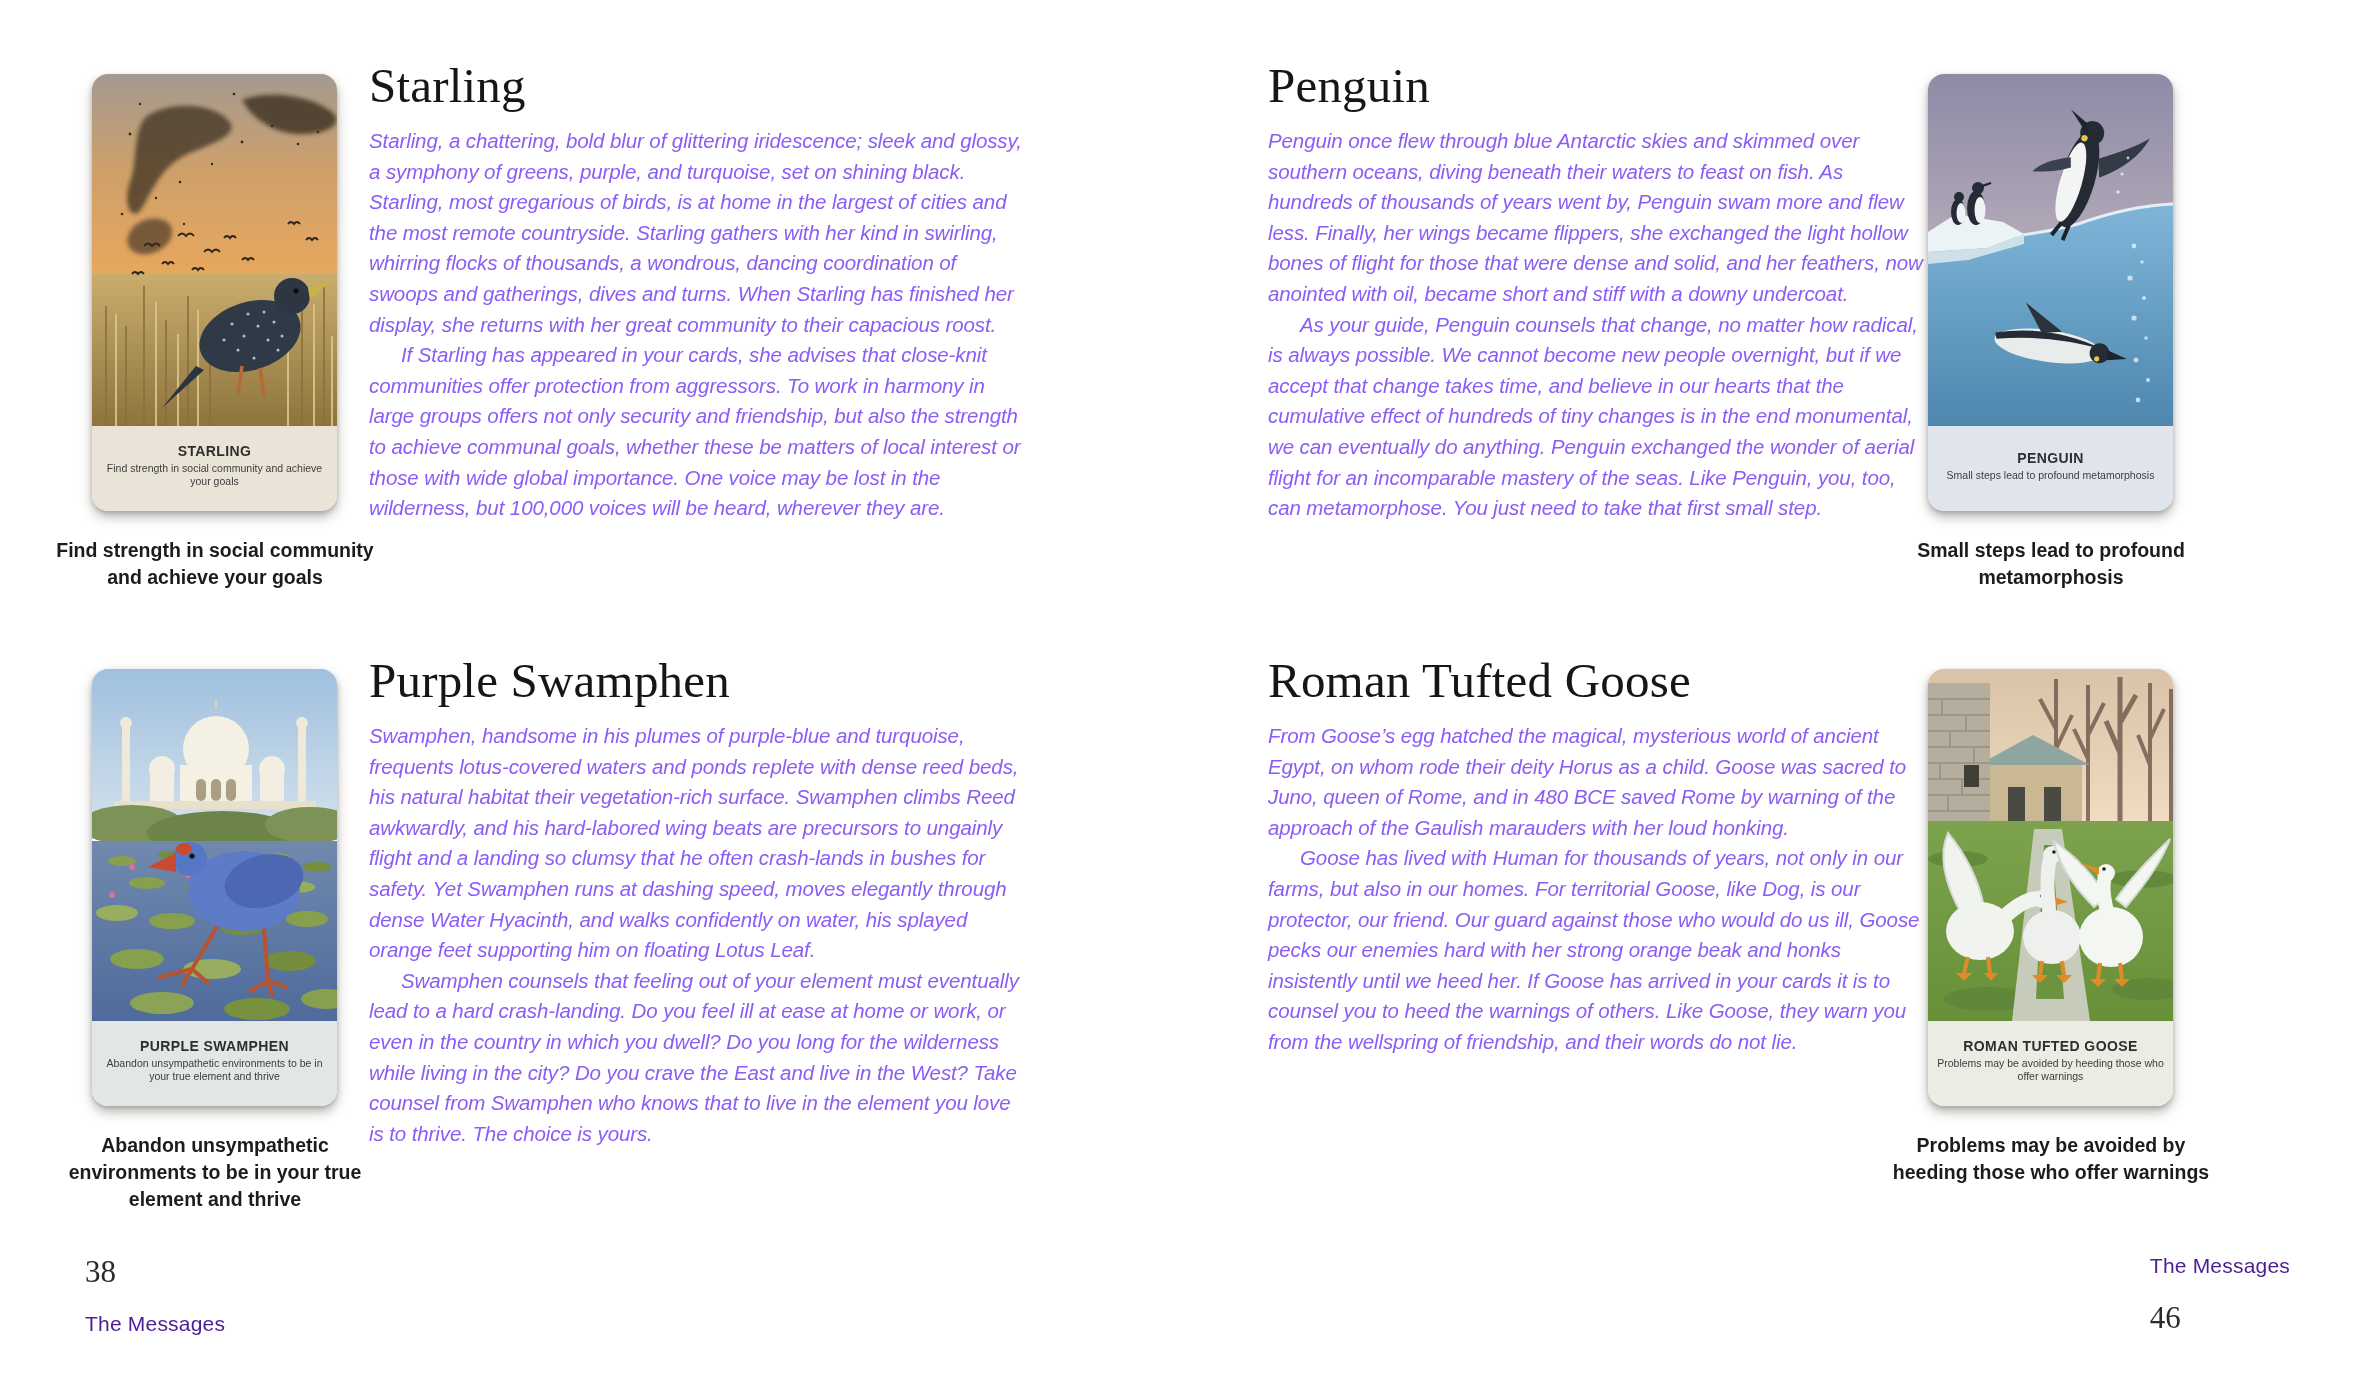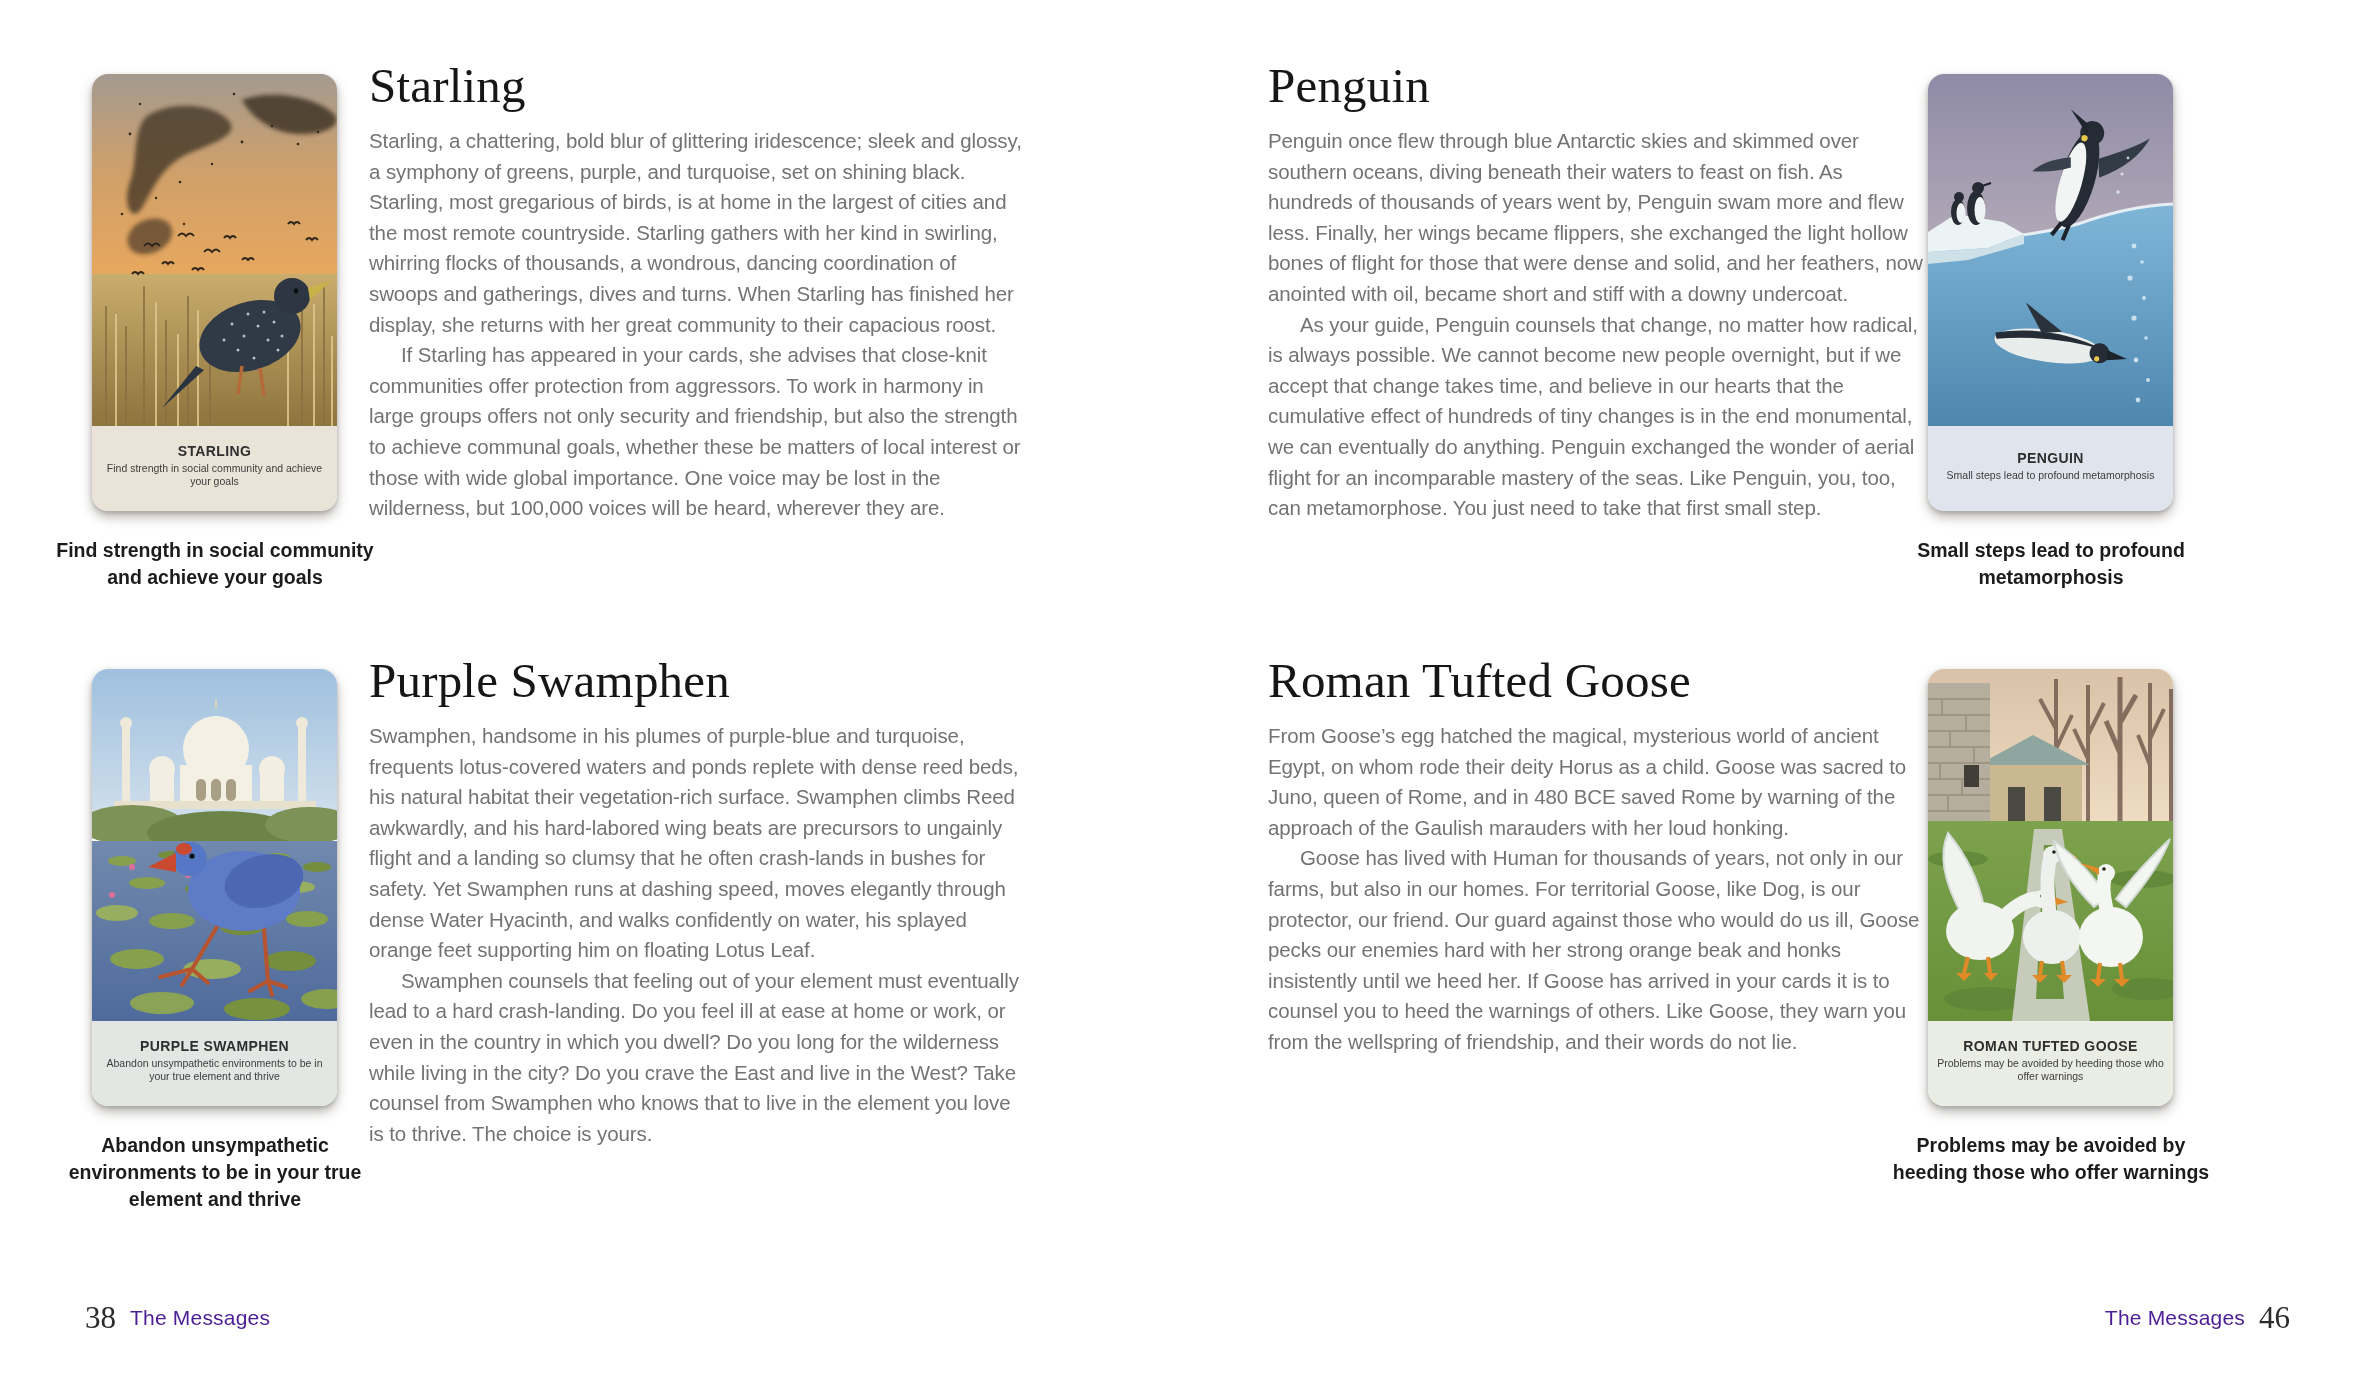--- a/index.html
+++ b/index.html
@@ -33,25 +33,25 @@
                     color:#2e2e2e; margin-bottom:3px; }
   .card-band-msg  { font-size:10.5px; line-height:13px; color:#3d3d3d; }
 
   .caption { width:320px; margin-left:-37px; margin-top:26px;
              text-align:center; font-size:19.5px; font-weight:700;
              line-height:27px; color:#1c1c1c; }
 
   h2.title { font-family:"Liberation Serif", serif; font-weight:400;
              font-size:49px; line-height:52px; color:#161616;
              margin-bottom:14px; letter-spacing:.2px; }
-  .text-col p { font-size:20.5px; line-height:30.6px; color:#737373;
-                letter-spacing:-.1px; }
+  .text-col p { font-size:20.5px; line-height:30.6px; color:#8b5cf6;
+                letter-spacing:-.1px;font-style:italic; }
   .text-col p + p { text-indent:32px; }
 
-  .footer { position:absolute; bottom:64px; display:flex; align-items:center; gap:14px; }
+  .footer { position:absolute; bottom:64px; display:flex; align-items:flex-start; gap:22px;flex-direction:column; }
   .footer-left  { left:85px; }
   .footer-right { right:72px; }
   .pagenum { font-family:"Liberation Serif", serif; font-size:31px; color:#2b2b2b; }
   .section { font-size:21px; color:#4c1d95; letter-spacing:.2px; }
 </style>
 </head>
 <body>
 
 <div class="spread">
 

